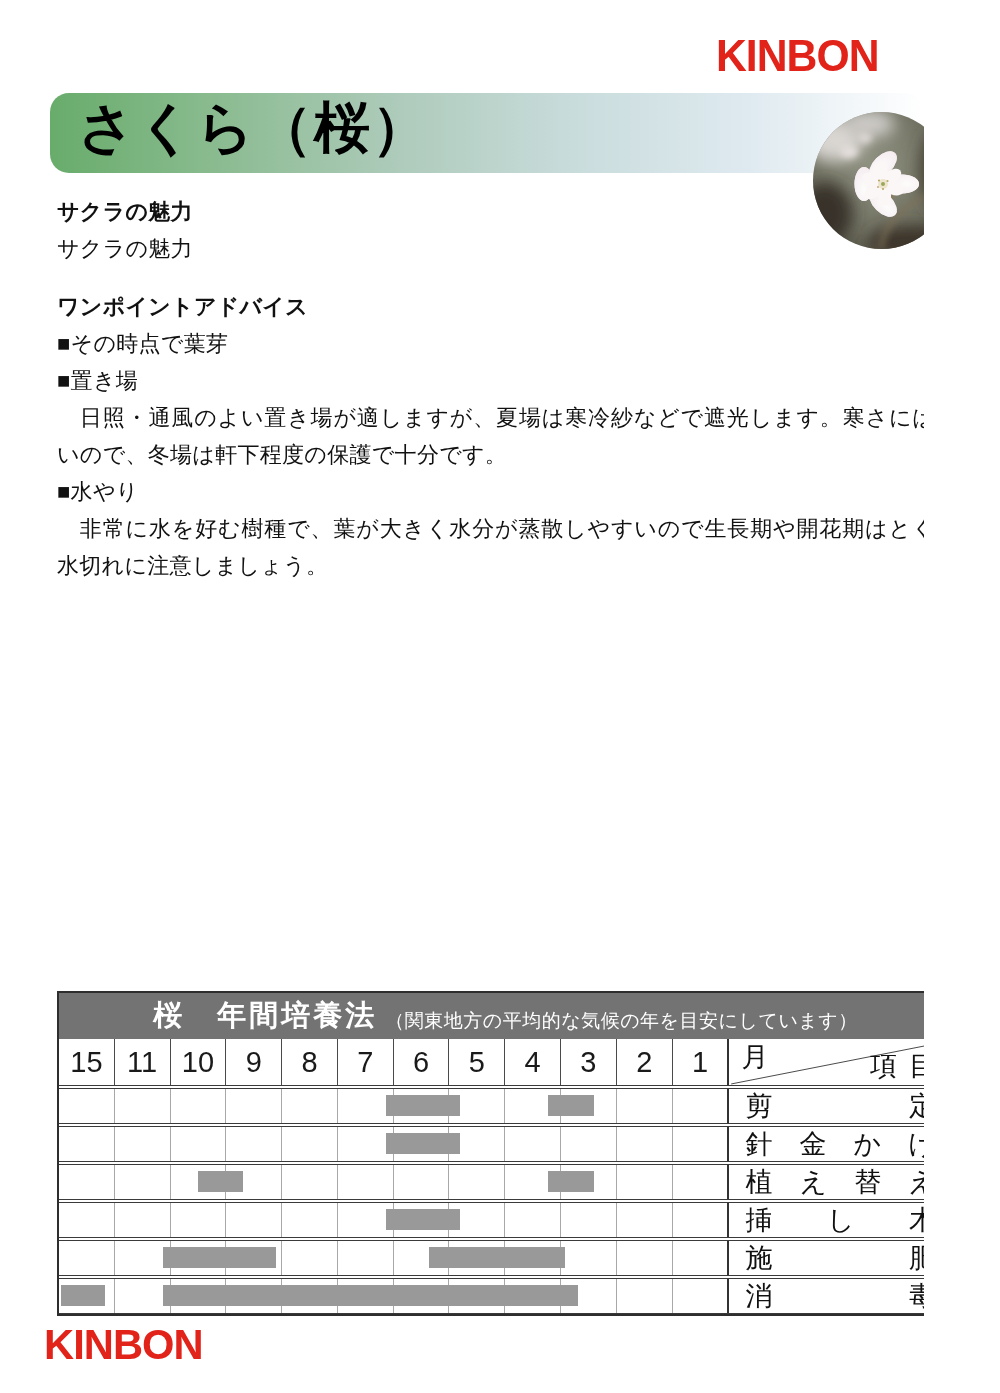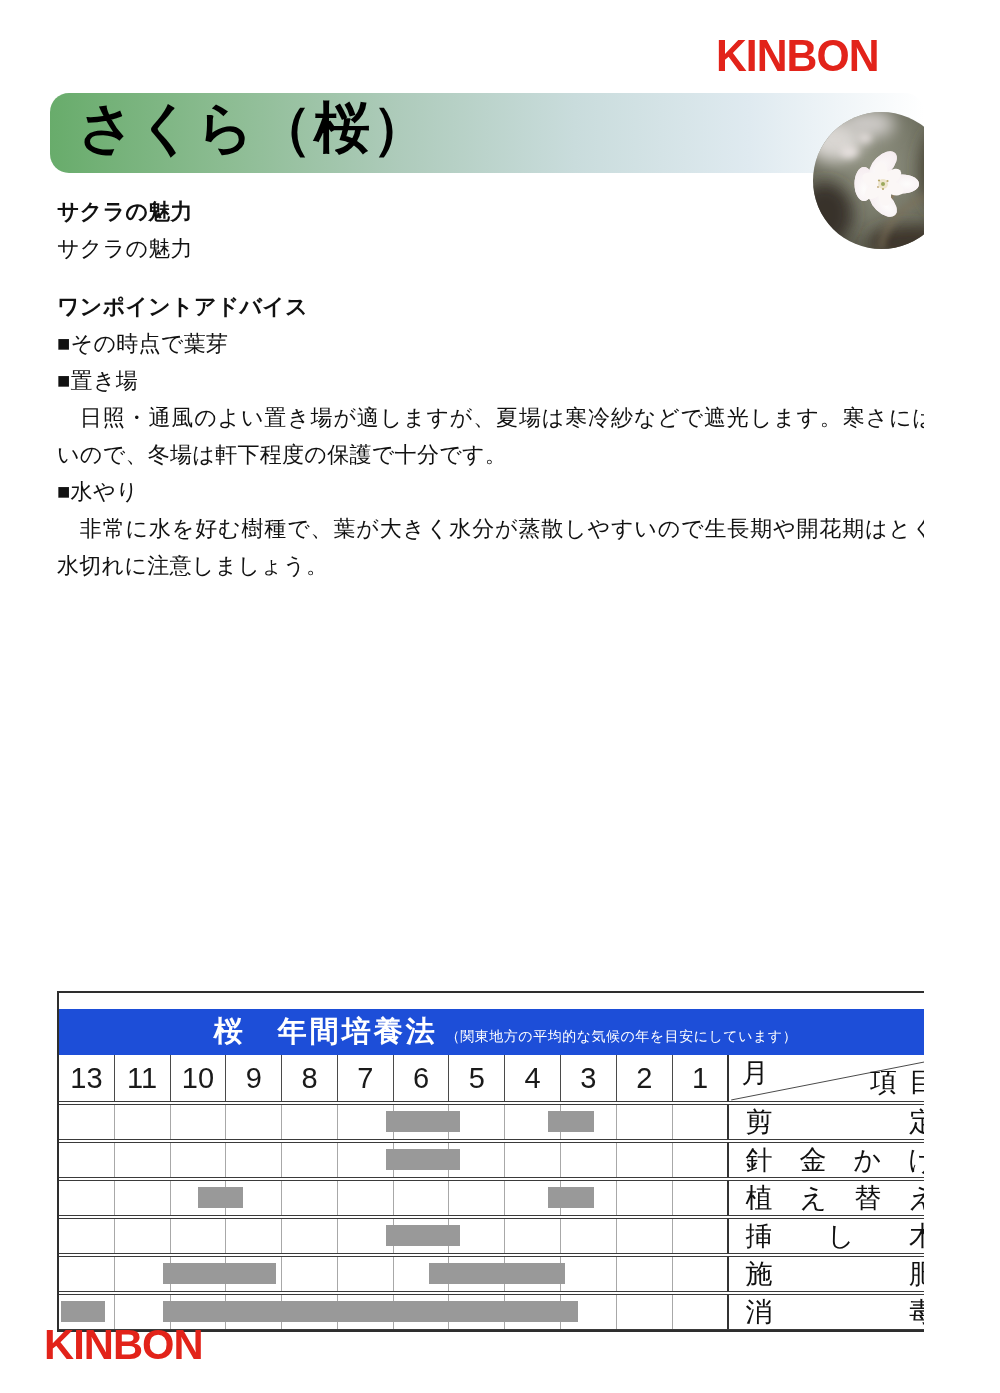--- a/index.html
+++ b/index.html
@@ -30,21 +30,21 @@
   .bh{font-weight:bold;}
   .gap-top{margin-top:21px;}
 
   
   .calendar{position:absolute;left:57px;top:991px;width:897px;box-sizing:border-box;
         border:2px solid #2e2e2e;background:#fff;}
   .cal-header{height:46px;background:#3a3a3a;color:#fff;display:flex;
         align-items:center;justify-content:center;}
   .cal-title{font-family:"DejaVu Serif","Liberation Serif",serif;font-weight:bold;
         font-size:29px;letter-spacing:3px;}
-  .cal-sub{font-size:14px;margin:10px 0 0 8px;letter-spacing:.5px;}
+  .cal-sub{font-size:19px;margin:10px 0 0 8px;letter-spacing:.5px;}
   .month-row{display:flex;height:46px;border-bottom:1px solid #3a3a3a;}
   .month-cells{width:75.08%;display:flex;}
   .mcell{flex:1;display:flex;align-items:center;justify-content:center;
         font-size:29px;color:#1a1a1a;border-right:1px solid #4a4a4a;}
   .mcell:nth-child(12){border-right:2px solid #333;}
   .corner{flex:1;position:relative;background:#fff;}
   .corner svg{position:absolute;left:0;top:0;width:100%;height:100%;}
   .corner-month{position:absolute;left:12px;top:0;font-size:27px;}
   .corner-item{position:absolute;right:4px;bottom:1px;font-size:27px;letter-spacing:12px;margin-left:29px;}
   .crow{display:flex;height:34px;margin-top:2px;
@@ -135,27 +135,27 @@
     <div>■その時点で葉芽</div>
 
     <div>■置き場</div>
     <p>　日照・通風のよい置き場が適しますが、夏場は寒冷紗などで遮光します。寒さには強いので、冬場は軒下程度の保護で十分です。</p>
 
     <div>■水やり</div>
     <p>　非常に水を好む樹種で、葉が大きく水分が蒸散しやすいので生長期や開花期はとくに水切れに注意しましょう。</p>
   </div>
 
   <div class="calendar">
-    <div class="cal-header" style="background: #1d4ed8; margin-top: 16px;">
+    <div class="cal-header" style="background: #737373;">
       <span class="cal-title">桜　年間培養法</span>
       <span class="cal-sub">（関東地方の平均的な気候の年を目安にしています）</span>
     </div>
     <div class="month-row">
       <div class="month-cells">
-          <div class="mcell">13</div>
+          <div class="mcell">15</div>
           <div class="mcell">11</div>
           <div class="mcell">10</div>
           <div class="mcell">9</div>
           <div class="mcell">8</div>
           <div class="mcell">7</div>
           <div class="mcell">6</div>
           <div class="mcell">5</div>
           <div class="mcell">4</div>
           <div class="mcell">3</div>
           <div class="mcell">2</div>

